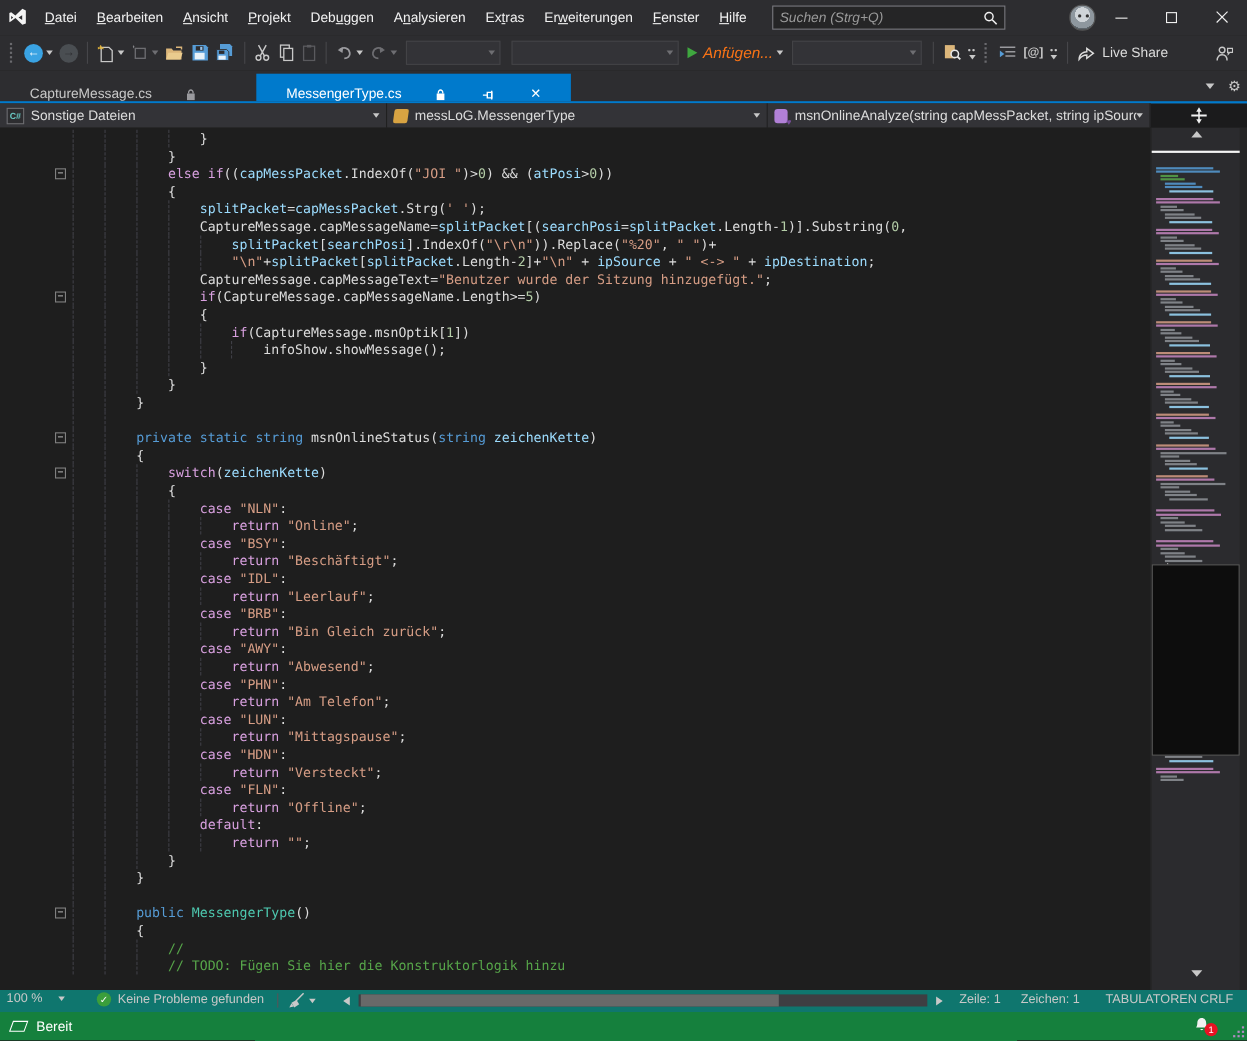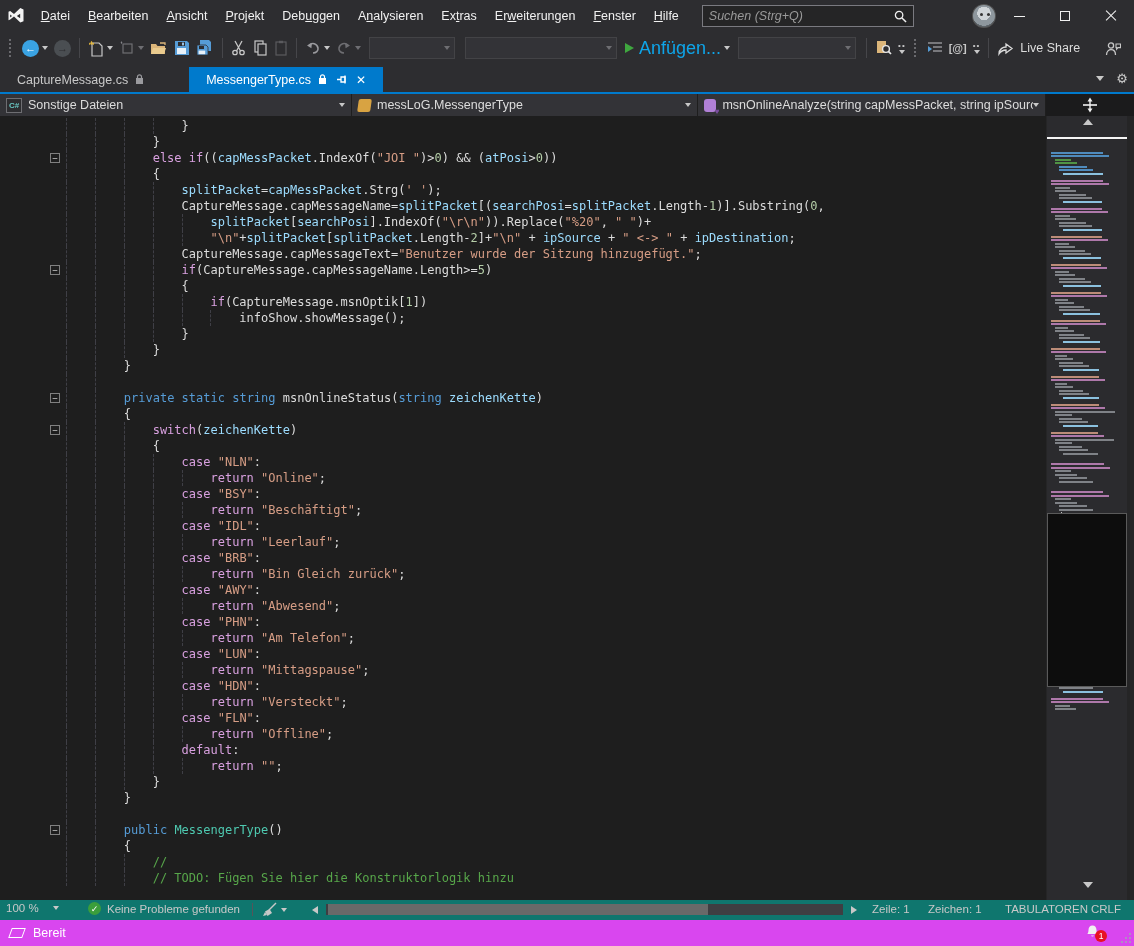--- a/index.html
+++ b/index.html
@@ -35,31 +35,31 @@
   .tbtn { height:24px; display:flex; align-items:center; justify-content:center; padding:0 3px; }
   .chev { width:0; height:0; border-left:3.5px solid transparent; border-right:3.5px solid transparent;
           border-top:4px solid #C8C8C8; margin-left:3px; }
   .chev.dim { border-top-color:#6E6E72; }
   .circle { width:17px; height:17px; border-radius:50%; display:flex; align-items:center; justify-content:center;
             font-size:11px; font-weight:bold; }
   .circle.back { background:#3AA3E3; color:#fff; }
   .circle.fwd { background:#4A4E52; color:#2D2D30; }
   .combo { height:22px; background:#333337; border:1px solid #434346; display:flex; align-items:center;
            justify-content:flex-end; padding:0 4px; }
-  .playtxt { color:#0ea5e9; font-size:18px; margin-left:5px; }
+  .playtxt { color:#f97316; font-size:14px; margin-left:5px;font-style:italic; }
   .play { width:0; height:0; border-top:5px solid transparent; border-bottom:5px solid transparent; border-left:9px solid #3FA73F; }
   .ovf { display:flex; flex-direction:column; align-items:center; margin:0 3px; }
   .ovf .dots { color:#C8C8C8; font-size:8px; line-height:5px; letter-spacing:1px; }
   .lstext { color:#DCDCDC; font-size:12.5px; margin-left:6px; }
   .atbr { color:#C8C8C8; font-size:11px; font-weight:bold; }
 
   
   .tabstrip { height:30px; background:#2D2D30; flex:none; display:flex; align-items:flex-end;
               border-bottom:2px solid #007ACC; position:relative; }
-  .tab { height:25px; display:flex; align-items:center; padding:0 17px; font-size:12.5px; }
+  .tab { height:25px; display:flex; align-items:flex-end; padding:0 27px; font-size:12.5px;gap:24px; }
   .tab.inactive { color:#C8C8C8; margin-right:28px; }
   .tab.active { background:#007ACC; color:#fff; }
   .tab .lock { margin-left:7px; }
   .tab .pin { margin-left:9px; }
   .tab .x { margin-left:9px; font-size:12px; color:#fff; }
   .tabright { position:absolute; right:6px; top:8px; display:flex; align-items:center; gap:12px; }
   .tabchev { width:0;height:0;border-left:4px solid transparent;border-right:4px solid transparent;border-top:5px solid #C8C8C8; }
   .gear { color:#C8C8C8; font-size:13px; line-height:13px; }
 
   
@@ -114,21 +114,21 @@
   .broomwrap { position:absolute; left:262px; top:2px; display:flex; align-items:center; }
   .hscroll { position:absolute; left:312px; top:2px; width:545px; height:15px; display:flex; align-items:center; }
   .harrow-l { width:0;height:0;border-top:4.5px solid transparent;border-bottom:4.5px solid transparent;border-right:6px solid #C8C8C8; }
   .harrow-r { width:0;height:0;border-top:4.5px solid transparent;border-bottom:4.5px solid transparent;border-left:6px solid #C8C8C8; margin-left:auto; }
   .htrack { width:517px; height:11px; background:#3E3E42; margin-left:8px; position:relative; }
   .hthumb { position:absolute; left:2px; top:0; width:380px; height:11px; background:#696969; }
   .botlbl { position:absolute; top:3px; }
   .lbl-line { left:872px; } .lbl-col { left:928px; } .lbl-tabs { left:1005px; } .lbl-eol { left:1091px; }
 
   
-  .statusbar { height:26px; flex:none; background:#d946ef; display:flex; align-items:center;
+  .statusbar { height:26px; flex:none; background:#15803d; display:flex; align-items:center;
                color:#fff; font-size:12.5px; padding:0 10px; position:relative; }
   .flagicon { width:14px; height:10px; border:1.5px solid #fff; transform:skewX(-20deg); margin-right:9px; }
   .bellwrap { position:absolute; right:34px; top:4px; }
   .badge { position:absolute; right:-7px; bottom:-3px; width:12px; height:12px; border-radius:50%;
            background:#E81123; color:#fff; font-size:8.5px; display:flex; align-items:center; justify-content:center; }
   .gripdots { position:absolute; right:3px; bottom:3px; width:10px; height:10px; }
   .gripdots i { position:absolute; width:2px; height:2px; background:#B18BC4; }
 
   svg { display:block; }
 </style>

